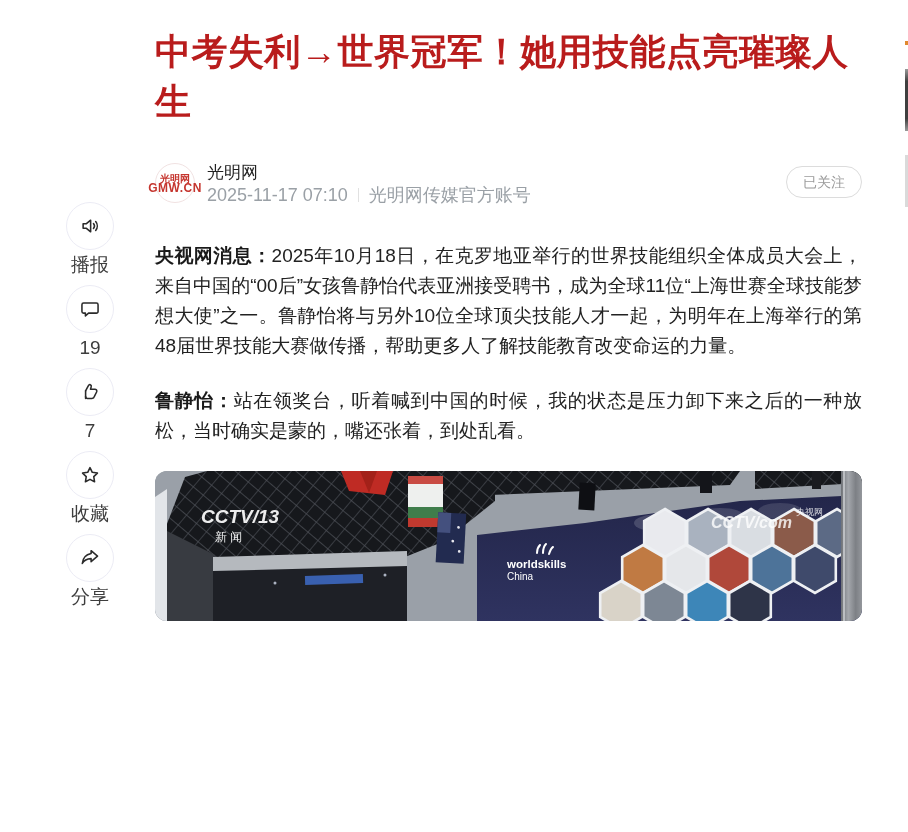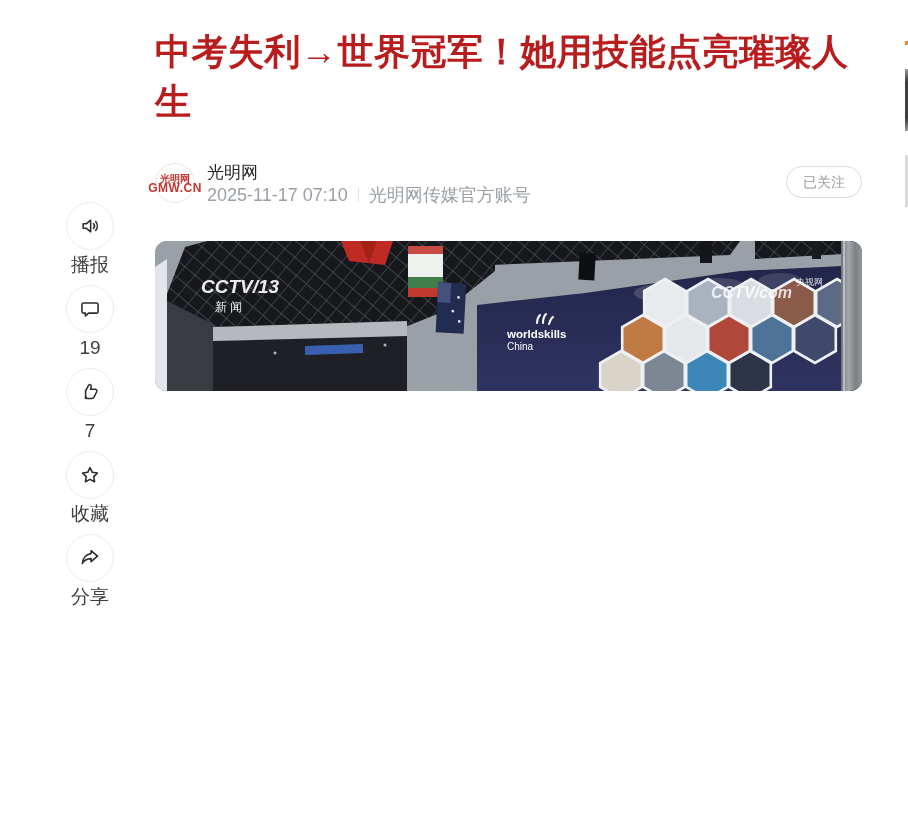--- a/index.html
+++ b/index.html
@@ -109,20 +109,22 @@
         <span class="author-meta">
           <span>2025-11-17 07:10</span>
           <span class="meta-divider"></span>
           <span>光明网传媒官方账号</span>
         </span>
       </div>
       <button class="follow-btn">已关注</button>
     </div>
 
     <div class="content">
+      <p class="para"><strong>央视网消息：</strong><span>2025年10月18日，在克罗地亚举行的世界技能组织全体成员大会上，来自中国的“00后”女孩鲁静怡代表亚洲接受聘书，成为全球11位“上海世赛全球技能梦想大使”之一。鲁静怡将与另外10位全球顶尖技能人才一起，为明年在上海举行的第48届世界技能大赛做传播，帮助更多人了解技能教育改变命运的力量。</span></p>
+      <p class="para"><strong>鲁静怡：</strong><span>站在领奖台，听着喊到中国的时候，我的状态是压力卸下来之后的一种放松，当时确实是蒙的，嘴还张着，到处乱看。</span></p>
     </div>
 
     <figure class="hero">
       <svg width="707" height="150" viewBox="0 0 707 150">
         <defs>
           <pattern id="grid" width="13" height="13" patternUnits="userSpaceOnUse" patternTransform="rotate(40)">
             <rect width="13" height="13" fill="#16181c"></rect>
             <path d="M0 0H13M0 0V13" stroke="#4c4f56" stroke-width="1.3"></path>
           </pattern>
           <linearGradient id="wallGrad" x1="0" y1="0" x2="0" y2="1">

